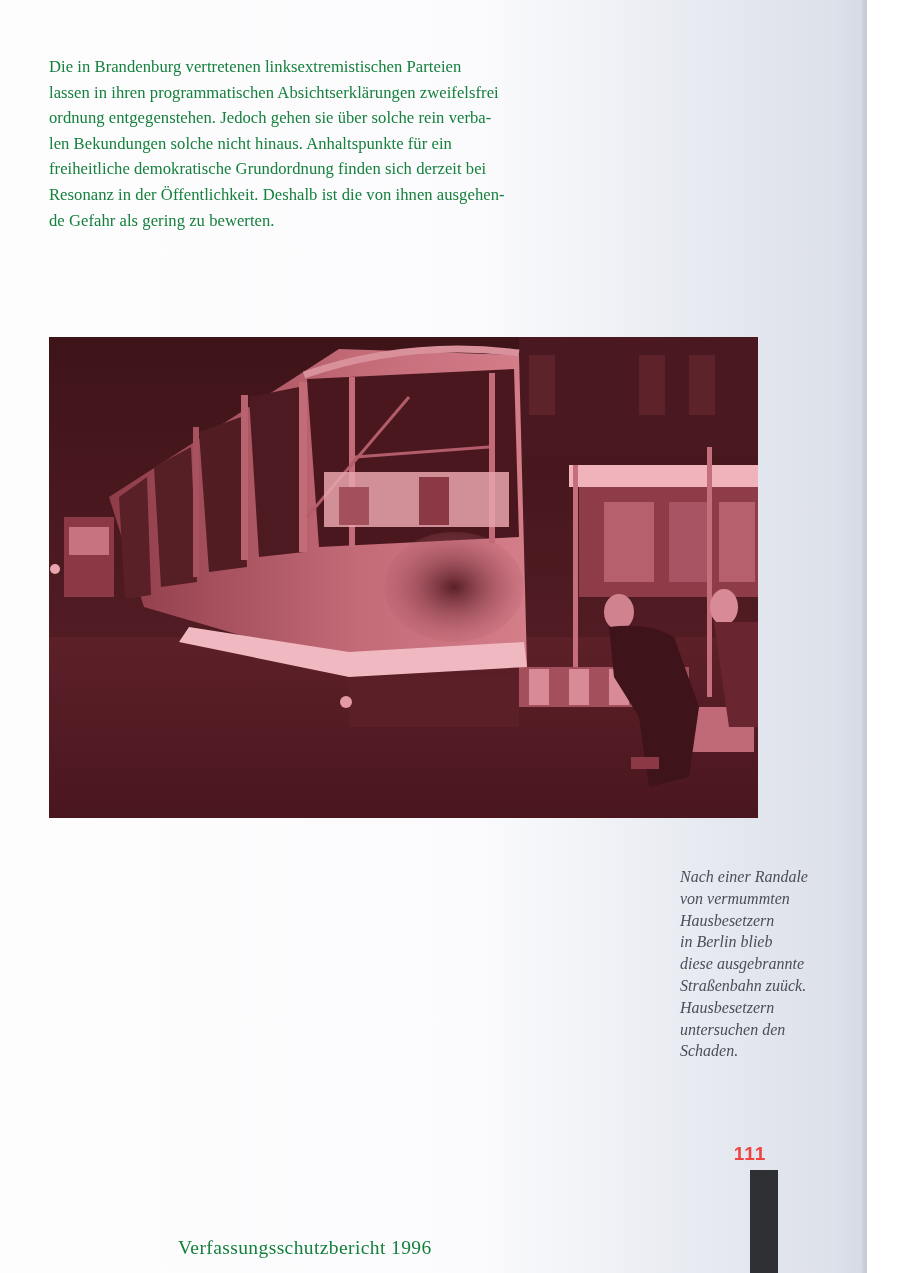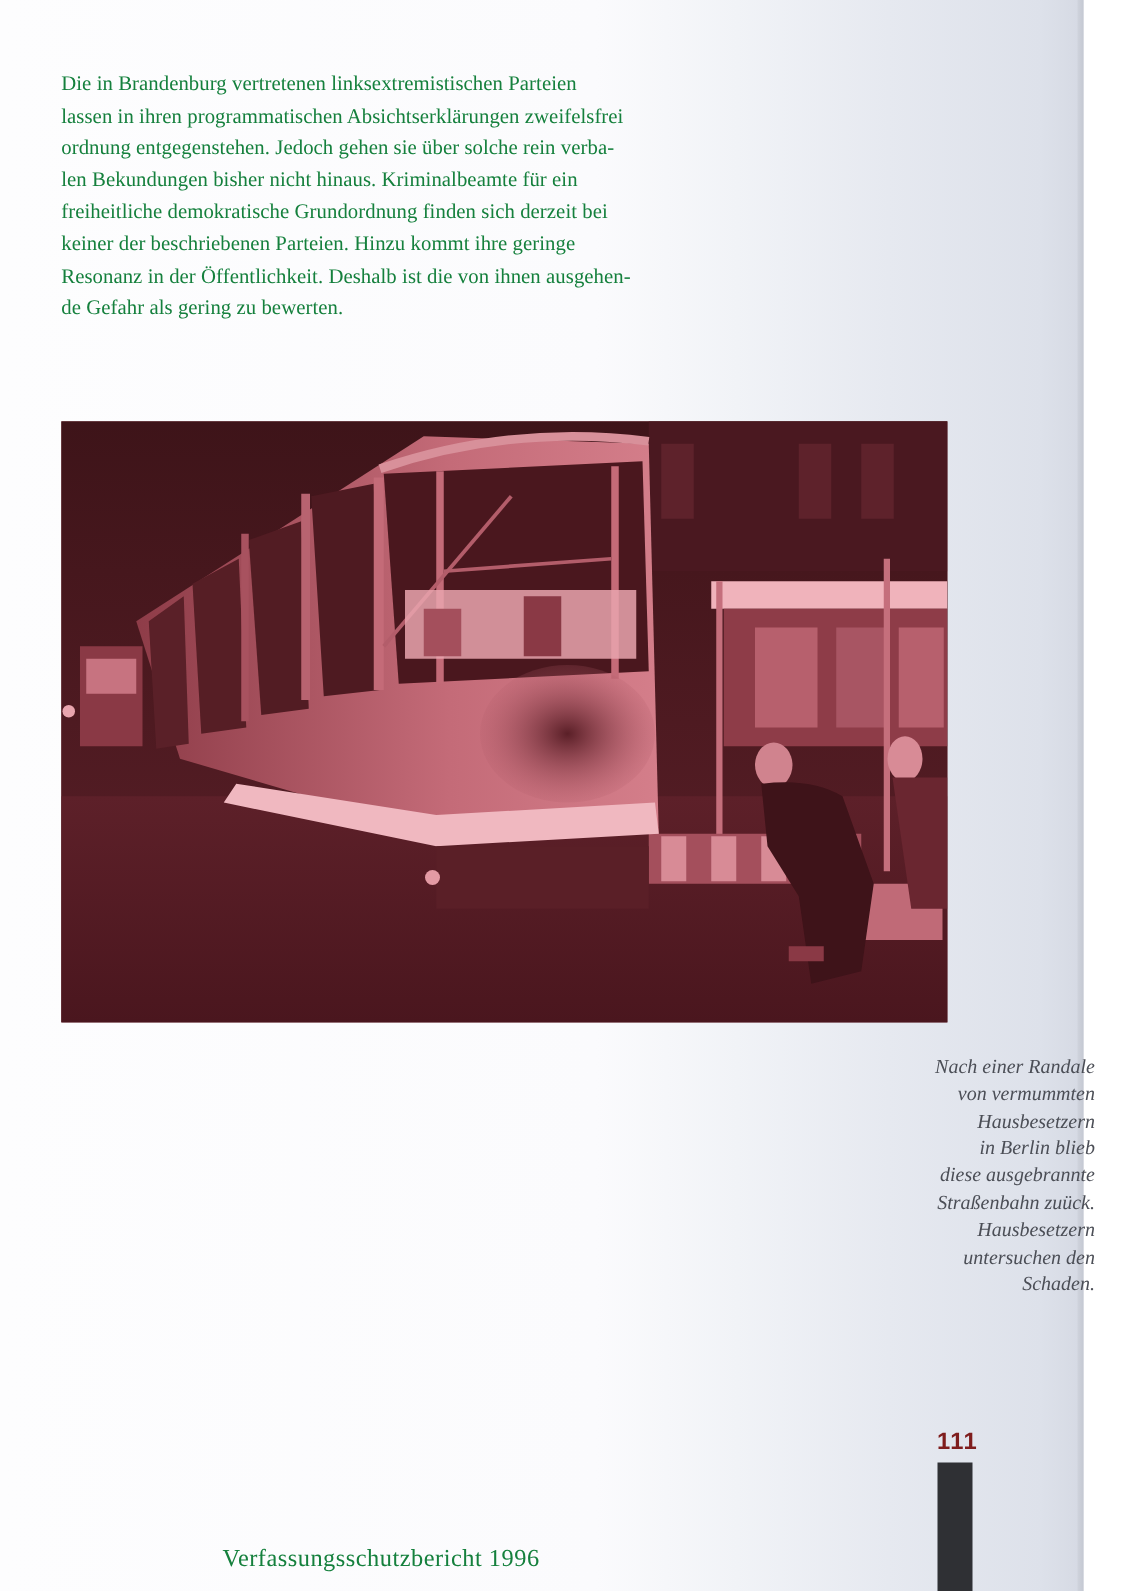--- a/index.html
+++ b/index.html
@@ -60,42 +60,42 @@
       height: 481px;
       background: #5a1e26;
       overflow: hidden;
     }
     .photo svg {
       display: block;
     }
     .caption {
       position: absolute;
       left: 680px;
-      top: 843px;
+      top: 866px;
       width: 196px;
-      text-align: right;
+      text-align: left;
       font-style: italic;
       font-size: 16px;
       line-height: 21.8px;
       color: #4b4e56;
     }
     .caption .line {
       display: block;
       white-space: nowrap;
     }
     .page-number {
       position: absolute;
-      left: 744px;
+      left: 728px;
       top: 1143px;
       width: 44px;
       text-align: center;
       font-family: "Liberation Sans", "DejaVu Sans", sans-serif;
       font-weight: bold;
       font-size: 19px;
-      color: #7f1d1d;
+      color: #ef4444;
       letter-spacing: 1px;
     }
     .thumb-bar {
       position: absolute;
       left: 750px;
       top: 1170px;
       width: 28px;
       height: 103px;
       background: #2f3034;
     }
@@ -113,23 +113,22 @@
 <body>
 
 <div class="page"></div>
 <div class="page-edge"></div>
 <div class="outside"></div>
 
 <div class="body-text">
   <span class="line">Die in Brandenburg vertretenen linksextremistischen Parteien</span>
   <span class="line">lassen in ihren programmatischen Absichtserklärungen zweifelsfrei</span>
   <span class="line">ordnung entgegenstehen. Jedoch gehen sie über solche rein verba-</span>
-  <span class="line">len Bekundungen bisher nicht hinaus. Kriminalbeamte für ein</span>
+  <span class="line">len Bekundungen solche nicht hinaus. Anhaltspunkte für ein</span>
   <span class="line">freiheitliche demokratische Grundordnung finden sich derzeit bei</span>
-  <span class="line">keiner der beschriebenen Parteien. Hinzu kommt ihre geringe</span>
   <span class="line">Resonanz in der Öffentlichkeit. Deshalb ist die von ihnen ausgehen-</span>
   <span class="line">de Gefahr als gering zu bewerten.</span>
 </div>
 
 <div class="photo" title="Burned-out tram at night with two criminal investigators inspecting the damage">
   <svg width="709" height="481" viewBox="0 0 709 481" xmlns="http://www.w3.org/2000/svg">
     <defs>
       <linearGradient id="sky" x1="0" y1="0" x2="0" y2="1">
         <stop offset="0" stop-color="#3e1419"></stop>
         <stop offset="0.5" stop-color="#4e1a21"></stop>

